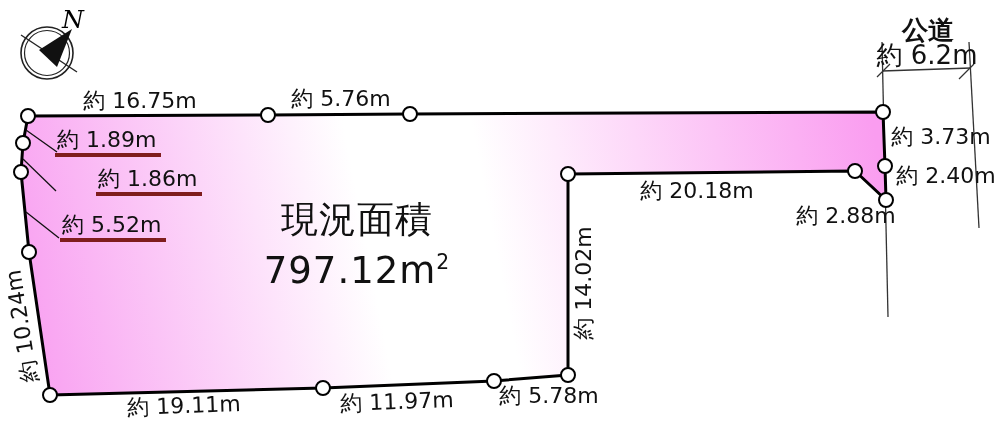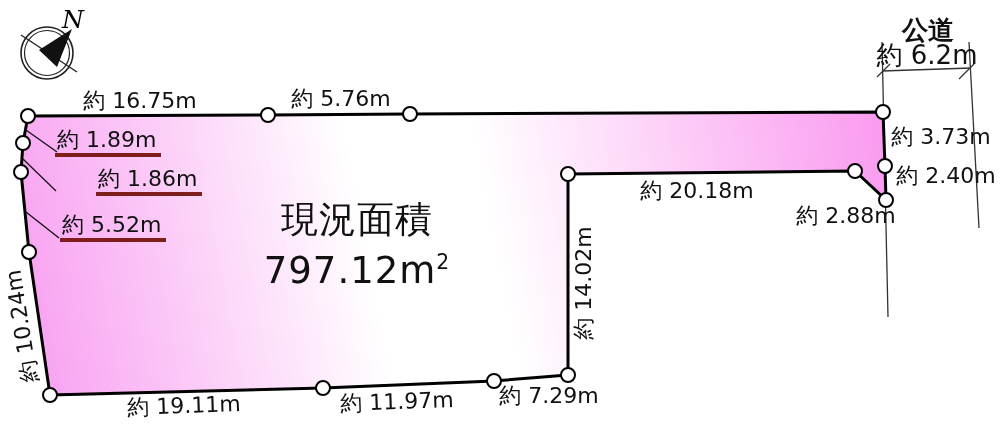--- a/index.html
+++ b/index.html
@@ -106,21 +106,21 @@
 
   <div class="lbl" style="left:941px;top:137px;">約 3.73m</div>
   <div class="lbl" style="left:946px;top:176px;text-align:right;">約 2.40m</div>
   <div class="lbl" style="left:831px;top:216px;margin-left:15px;">約 2.88m</div>
 
   <div class="lbl" style="left:697px;top:191px;">約 20.18m</div>
   <div class="lbl rot-90" style="left:584px;top:283px;">約 14.02m</div>
 
   <div class="lbl rot-2" style="left:184px;top:406px;">約 19.11m</div>
   <div class="lbl rot-2" style="left:397px;top:402px;">約 11.97m</div>
-  <div class="lbl" style="left:549px;top:396px;">約 7.29m</div>
+  <div class="lbl" style="left:549px;top:396px;">約 5.78m</div>
 
   <div class="lbl rot-99" style="left:22px;top:326px;">約 10.24m</div>
 
   <div class="lbl anchor-left underlined" style="left:55px;top:128px;">約 1.89m</div>
   <div class="lbl anchor-left underlined" style="left:53px;top:167px;margin-left:43px;">約 1.86m</div>
   <div class="lbl anchor-left underlined" style="left:60px;top:213px;">約 5.52m</div>
 
   <div class="lbl road-name" style="left:928px;top:30px;font-weight:bold;">公道</div>
   <div class="lbl road-width" style="left:927px;top:55px;">約 6.2m</div>
 

